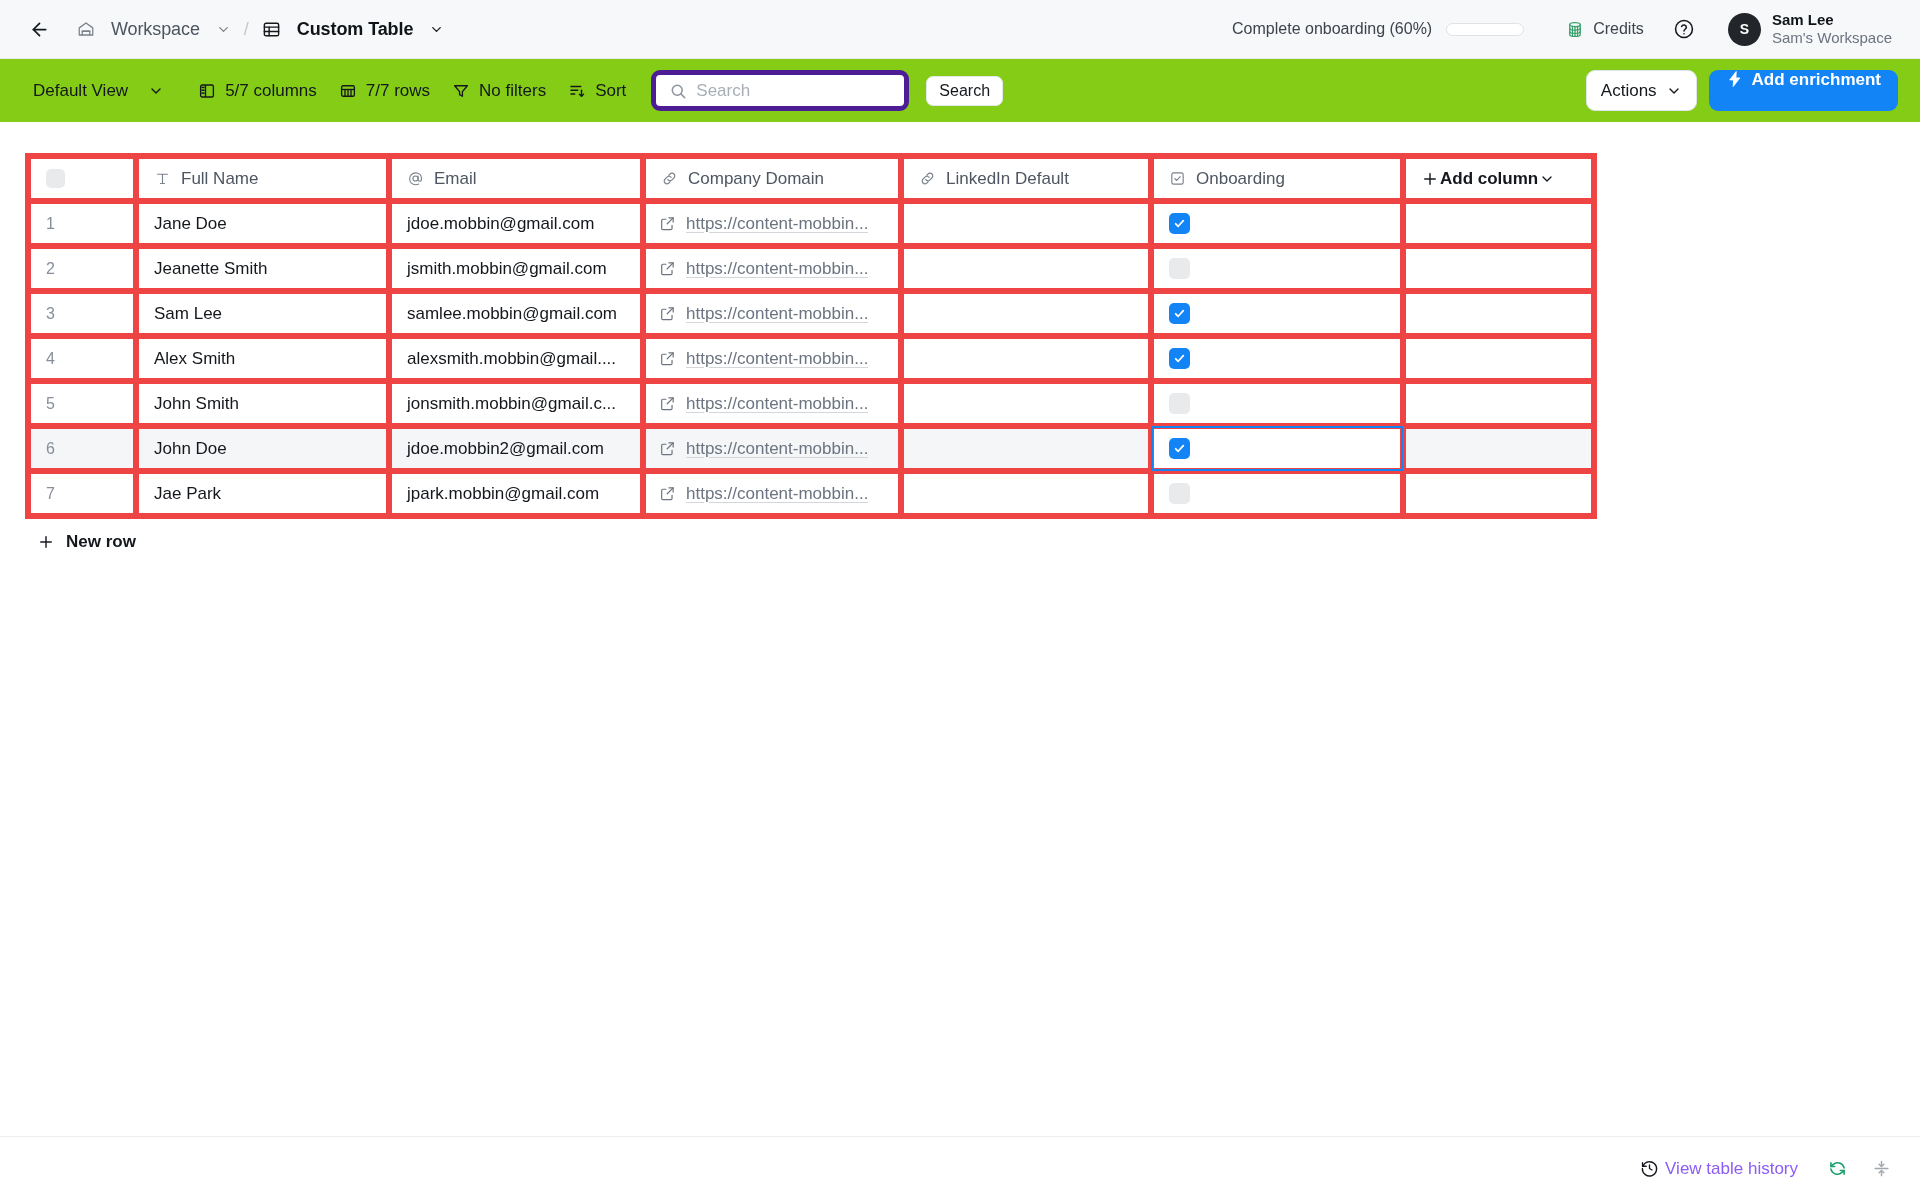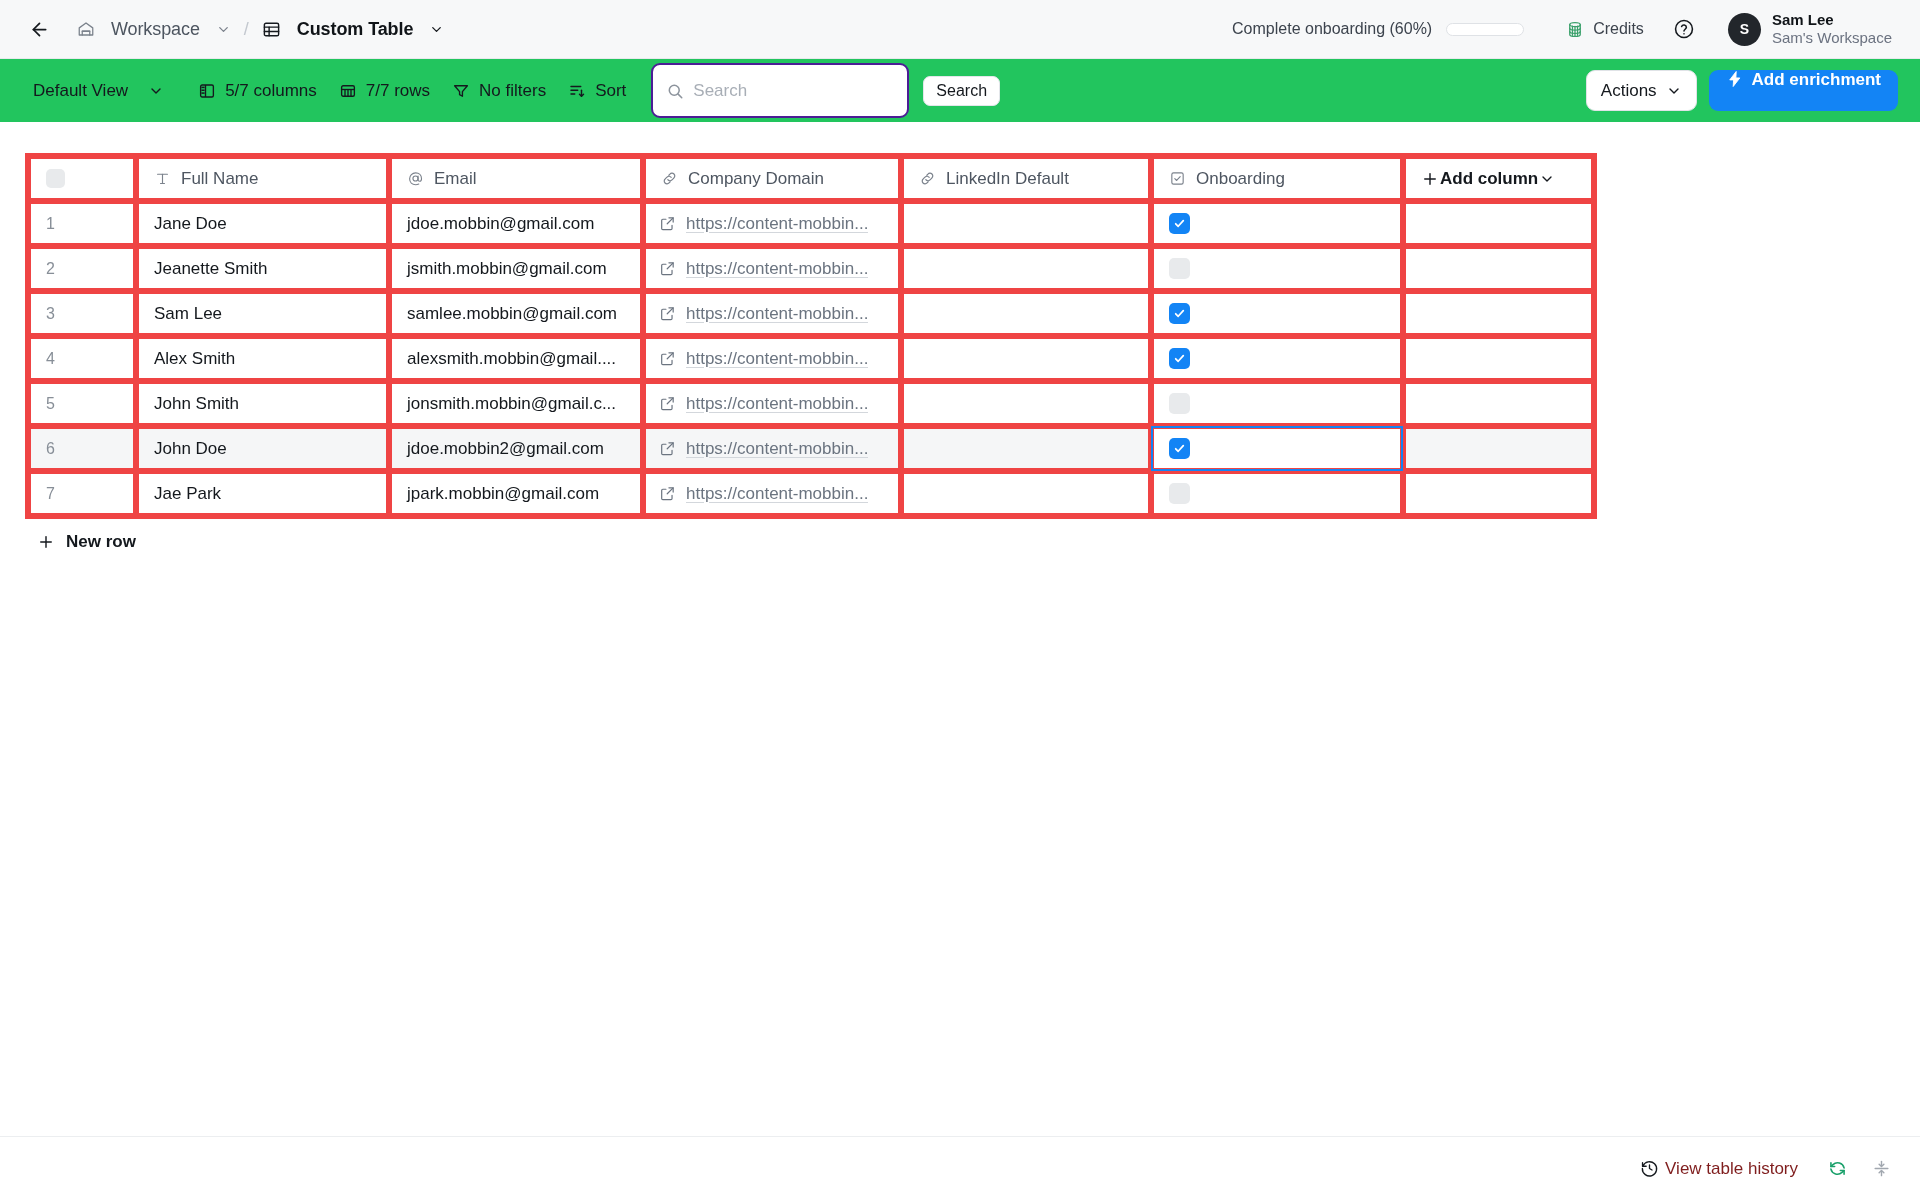--- a/index.html
+++ b/index.html
@@ -67,35 +67,35 @@
     background: #22262b; color: #ffffff; font-size: 14px; font-weight: 600;
     display: flex; align-items: center; justify-content: center;
   }
   .user-name { font-size: 15px; font-weight: 700; color: #101418; line-height: 18px; }
   .user-ws { font-size: 15px; color: #6b7280; line-height: 18px; }
 
   
   .toolbar {
     position: absolute; left: 0; top: 59px;
     width: 1920px; height: 63px;
-    background: #22c55e;
+    background: #84cc16;
     display: flex; align-items: center;
   }
   .tb-item {
     display: flex; align-items: center; gap: 9px;
     padding: 7px 11px; border-radius: 8px; cursor: pointer;
     font-size: 17px; color: #14181d; white-space: nowrap;
   }
   .tb-view { margin-left: 22px; gap: 20px; }
   .tb-sep { width: 12px; }
 
   .search-box {
     display: flex; align-items: center;
-    width: 258px; height: 55px; margin-left: 14px;
-    border: 2px solid #4c1d95; border-radius: 9px; background: #fff;
+    width: 258px; height: 41px; margin-left: 14px;
+    border: 5px solid #4c1d95; border-radius: 9px; background: #fff;
     padding: 0 5px 0 13px; gap: 9px;
   }
   .search-input {
     flex: 1; border: none; outline: none; font-size: 17px;
     font-family: "Liberation Sans", sans-serif; color: #14181d; background: transparent;
   }
   .search-input::placeholder { color: #a8aeb6; }
   .search-go {
     border: 1px solid #e3e6ea; background: #fff; border-radius: 7px;
     padding: 5px 12px; font-size: 16px; color: #14181d; cursor: pointer;
@@ -163,21 +163,21 @@
   
   .bottombar {
     position: absolute; left: 0; bottom: 0; width: 1920px; height: 64px;
     border-top: 1px solid #eceef0; background: #ffffff;
     display: flex; align-items: center; justify-content: flex-end;
     padding-right: 22px; gap: 10px;
   }
   .history-btn {
     display: flex; align-items: center; gap: 6px;
     padding: 8px 12px; border-radius: 8px; cursor: pointer;
-    font-size: 17px; color: #7f1d1d;
+    font-size: 17px; color: #8b5cf6;
   }
   .icon-btn {
     width: 34px; height: 34px; display: flex; align-items: center;
     justify-content: center; border-radius: 7px; cursor: pointer;
   }
   svg { display: block; }
 </style>
 </head>
 <body>
 

